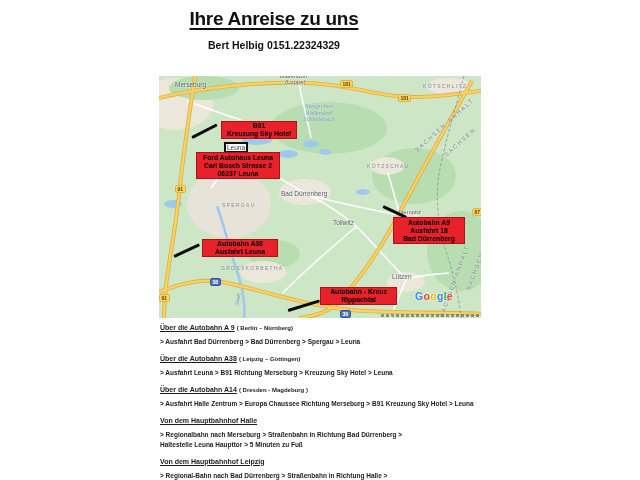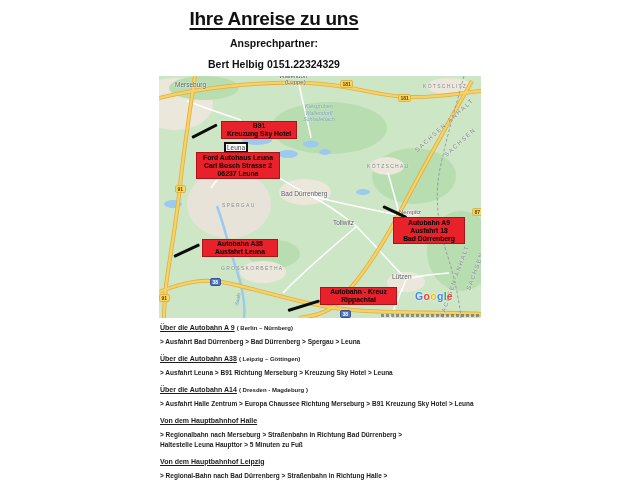--- a/index.html
+++ b/index.html
@@ -60,21 +60,20 @@
   .row2{margin-top:1px;line-height:8.5px;}
   .dhead{font-size:7px;font-weight:bold;color:#1c1c1c;text-decoration:underline;text-underline-offset:1px;}
   .dsub{font-size:6px;font-weight:bold;color:#1c1c1c;margin-left:2px;}
   .dbody{font-size:6.5px;font-weight:bold;color:#1c1c1c;}
 </style>
 </head>
 <body>
 
 <div class="hdr">
   <div class="title">Ihre Anreise zu uns</div>
-  <div class="contact">Ansprechpartner:</div>
   <div class="person">Bert Helbig 0151.22324329</div>
 </div>
 
 <div class="map">
   <svg width="322" height="242" viewBox="0 0 322 242">
 
     <ellipse cx="16" cy="28" rx="38" ry="26" fill="#ece7db"></ellipse>
     <ellipse cx="290" cy="10" rx="22" ry="8" fill="#ece7db"></ellipse>
     <ellipse cx="45" cy="12" rx="35" ry="12" fill="#b7ddb0"></ellipse>
     <ellipse cx="170" cy="52" rx="58" ry="26" fill="#b7ddb0"></ellipse>

